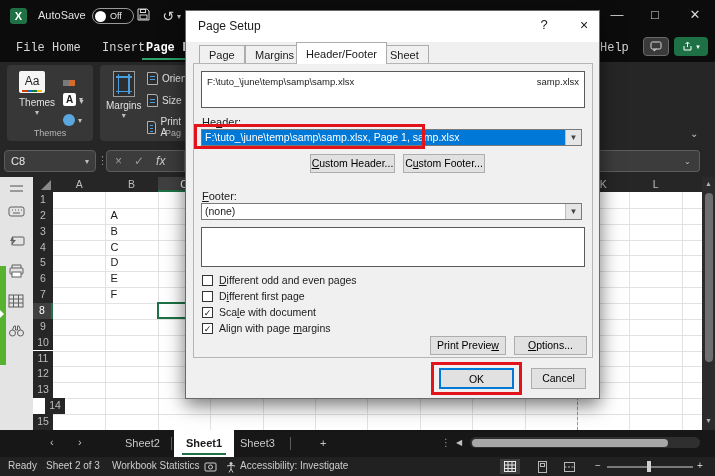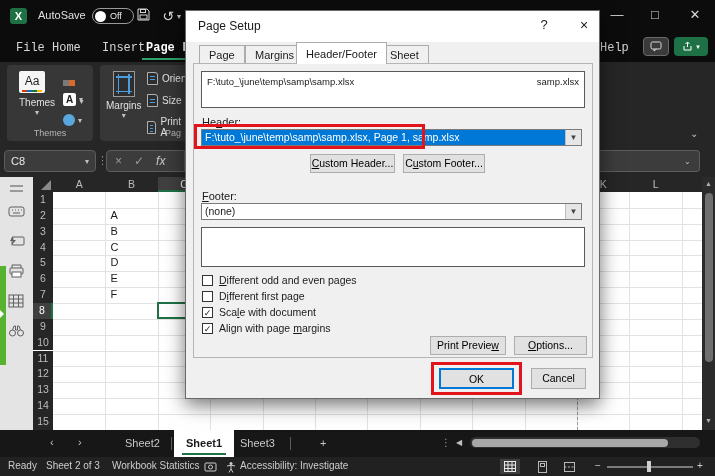--- a/index.html
+++ b/index.html
@@ -319,21 +319,21 @@
     <div class="hdr" style="left:0;top:141.8px;width:20px;height:15.85px;line-height:15.85px;">9</div>
     <div class="gl-h" style="top:157.65px"></div>
     <div class="hdr" style="left:0;top:157.65px;width:20px;height:15.85px;line-height:15.85px;">10</div>
     <div class="gl-h" style="top:173.5px"></div>
     <div class="hdr" style="left:0;top:173.5px;width:20px;height:15.85px;line-height:15.85px;">11</div>
     <div class="gl-h" style="top:189.35px"></div>
     <div class="hdr" style="left:0;top:189.35px;width:20px;height:15.85px;line-height:15.85px;">12</div>
     <div class="gl-h" style="top:205.2px"></div>
     <div class="hdr" style="left:0;top:205.2px;width:20px;height:15.85px;line-height:15.85px;">13</div>
     <div class="gl-h" style="top:221.04999999999998px"></div>
-    <div class="hdr" style="left:0;top:221.04999999999998px;width:20px;height:15.85px;line-height:15.85px;">14</div>
+    <div class="hdr" style="left:12px;top:221.04999999999998px;width:20px;height:15.85px;line-height:15.85px;">14</div>
     <div class="gl-h" style="top:236.89999999999998px"></div>
     <div class="hdr" style="left:0;top:236.9px;width:20px;height:15.85px;line-height:15.85px;">15</div>
     <div class="gl-h" style="top:252.75px"></div>
     <div class="cellval" style="left:72.4px;top:30.85px;width:52.4px;height:15.85px;line-height:15.85px;">A</div>
     <div class="cellval" style="left:72.4px;top:46.7px;width:52.4px;height:15.85px;line-height:15.85px;">B</div>
     <div class="cellval" style="left:72.4px;top:62.55px;width:52.4px;height:15.85px;line-height:15.85px;">C</div>
     <div class="cellval" style="left:72.4px;top:78.4px;width:52.4px;height:15.85px;line-height:15.85px;">D</div>
     <div class="cellval" style="left:72.4px;top:94.25px;width:52.4px;height:15.85px;line-height:15.85px;">E</div>
     <div class="cellval" style="left:72.4px;top:110.1px;width:52.4px;height:15.85px;line-height:15.85px;">F</div>
     <div class="selbox" style="left:123.8px;top:124.95px;width:53.4px;height:16.85px;"></div>

